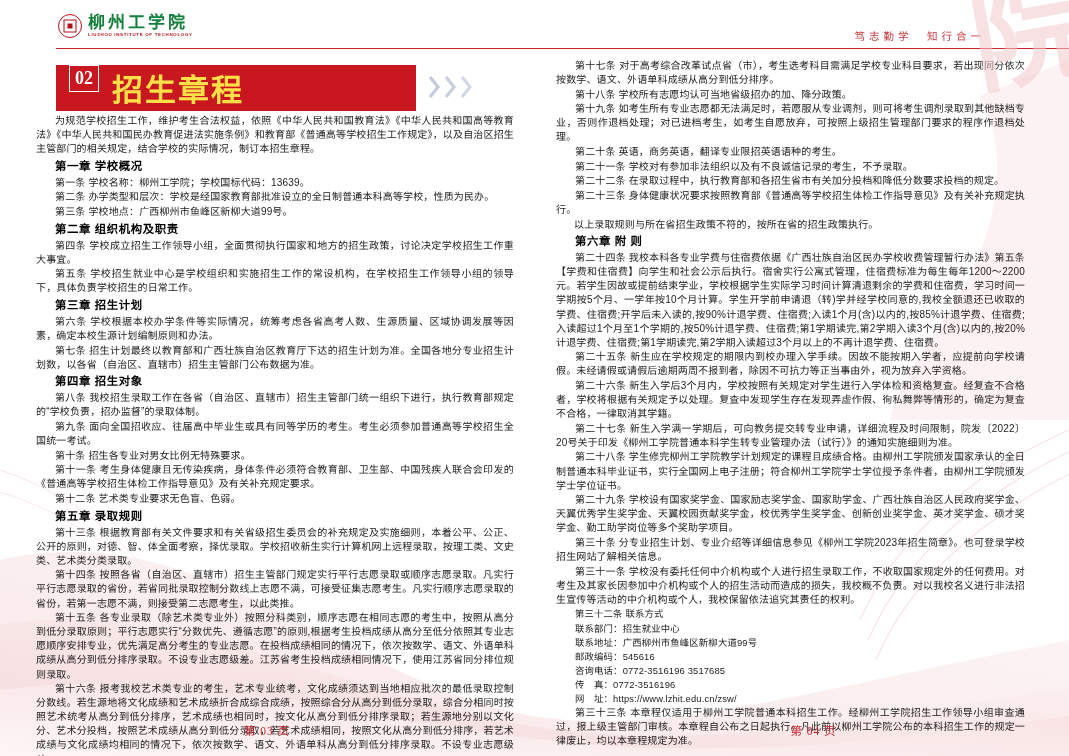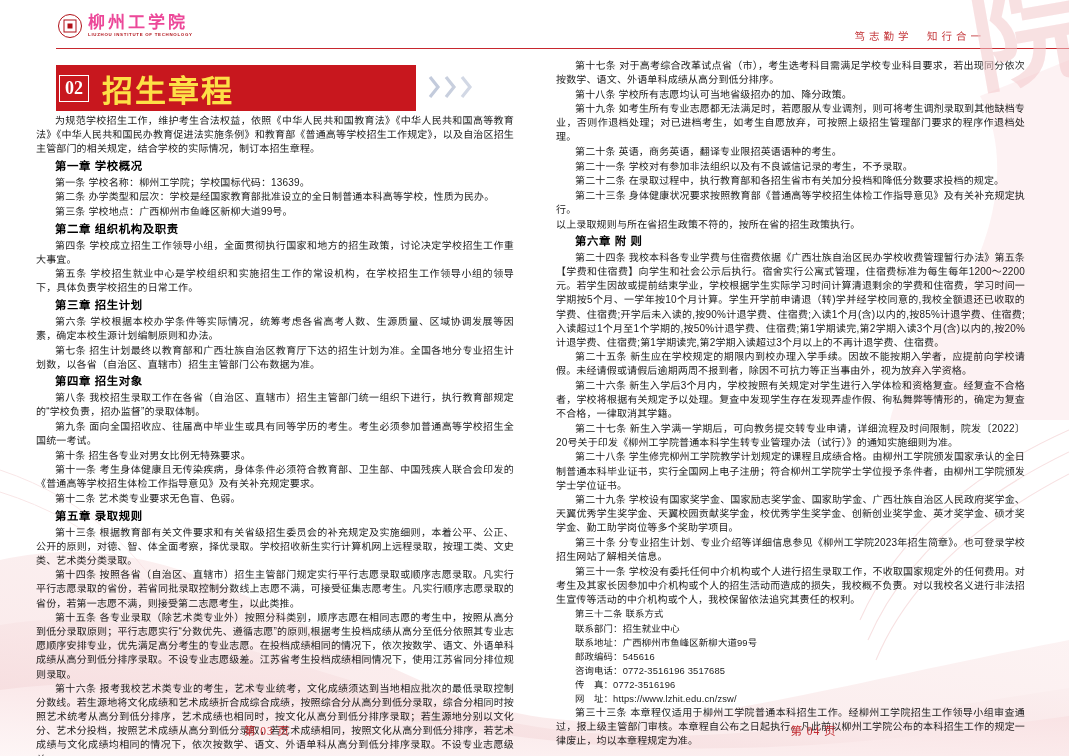--- a/index.html
+++ b/index.html
@@ -74,21 +74,21 @@
     transform: translate(-50%, -50%);
     width: 5px;
     height: 5px;
     background: #b01118;
   }
   .logo-text { line-height: 1; }
   .logo-cn {
     font-family: "Liberation Serif", "DejaVu Serif", serif;
     font-weight: 700;
     font-size: 17px;
-    color: #ec4899;
+    color: #15803d;
     letter-spacing: 3px;
     white-space: nowrap;
   }
   .logo-en {
     font-size: 4.4px;
     color: #b01118;
     letter-spacing: 0.7px;
     margin-top: 2px;
     white-space: nowrap;
     font-weight: 700;
@@ -130,22 +130,22 @@
 
   
   .section-banner {
     position: absolute;
     left: 56px;
     top: 65px;
     width: 360px;
     height: 46px;
     background: #c8171e;
     display: flex;
-    align-items: center;
-    padding-left: 3px;
+    align-items: flex-start;
+    padding-left: 13px;
     box-sizing: border-box;
     gap: 13px;
   }
   .banner-num {
     border: 1.6px solid #ffffff;
     color: #ffffff;
     font-family: "Liberation Serif", "DejaVu Serif", serif;
     font-weight: 700;
     font-size: 18px;
     line-height: 1;
@@ -194,21 +194,21 @@
   p.body-text {
     margin: 0 0 0.5px 0;
     font-size: 10px;
     line-height: 14.1px;
     color: #1b1b1b;
     text-indent: 19px;
     text-align: justify;
     text-justify: inter-ideograph;
     letter-spacing: 0.15px;
   }
-  p.body-text.no-indent { text-indent: 0; }
+  p.body-text.no-indent { text-indent: 0; margin-left: 18px; }
 
   h3.chapter {
     margin: 2.5px 0 2px 0;
     font-size: 11.4px;
     line-height: 15px;
     font-weight: 700;
     color: #000;
     text-indent: 19px;
     letter-spacing: 0.6px;
   }

